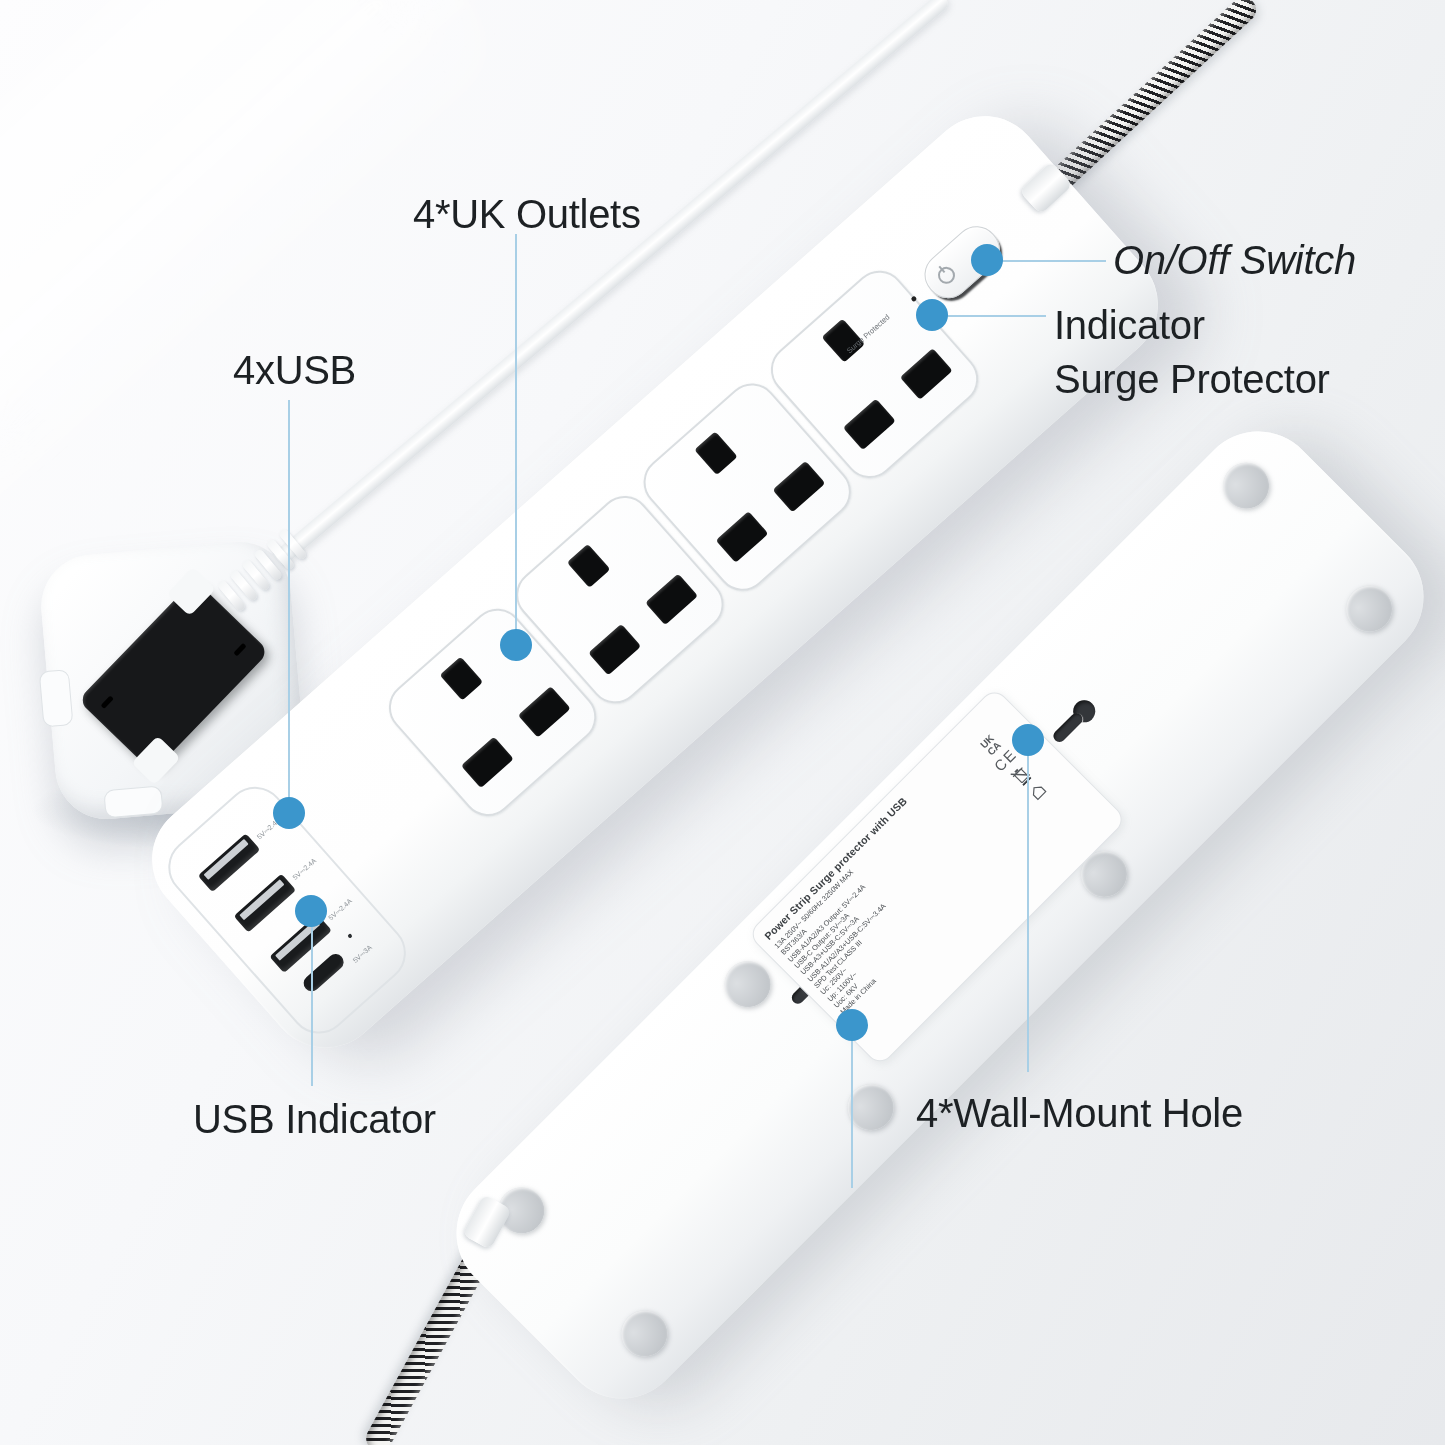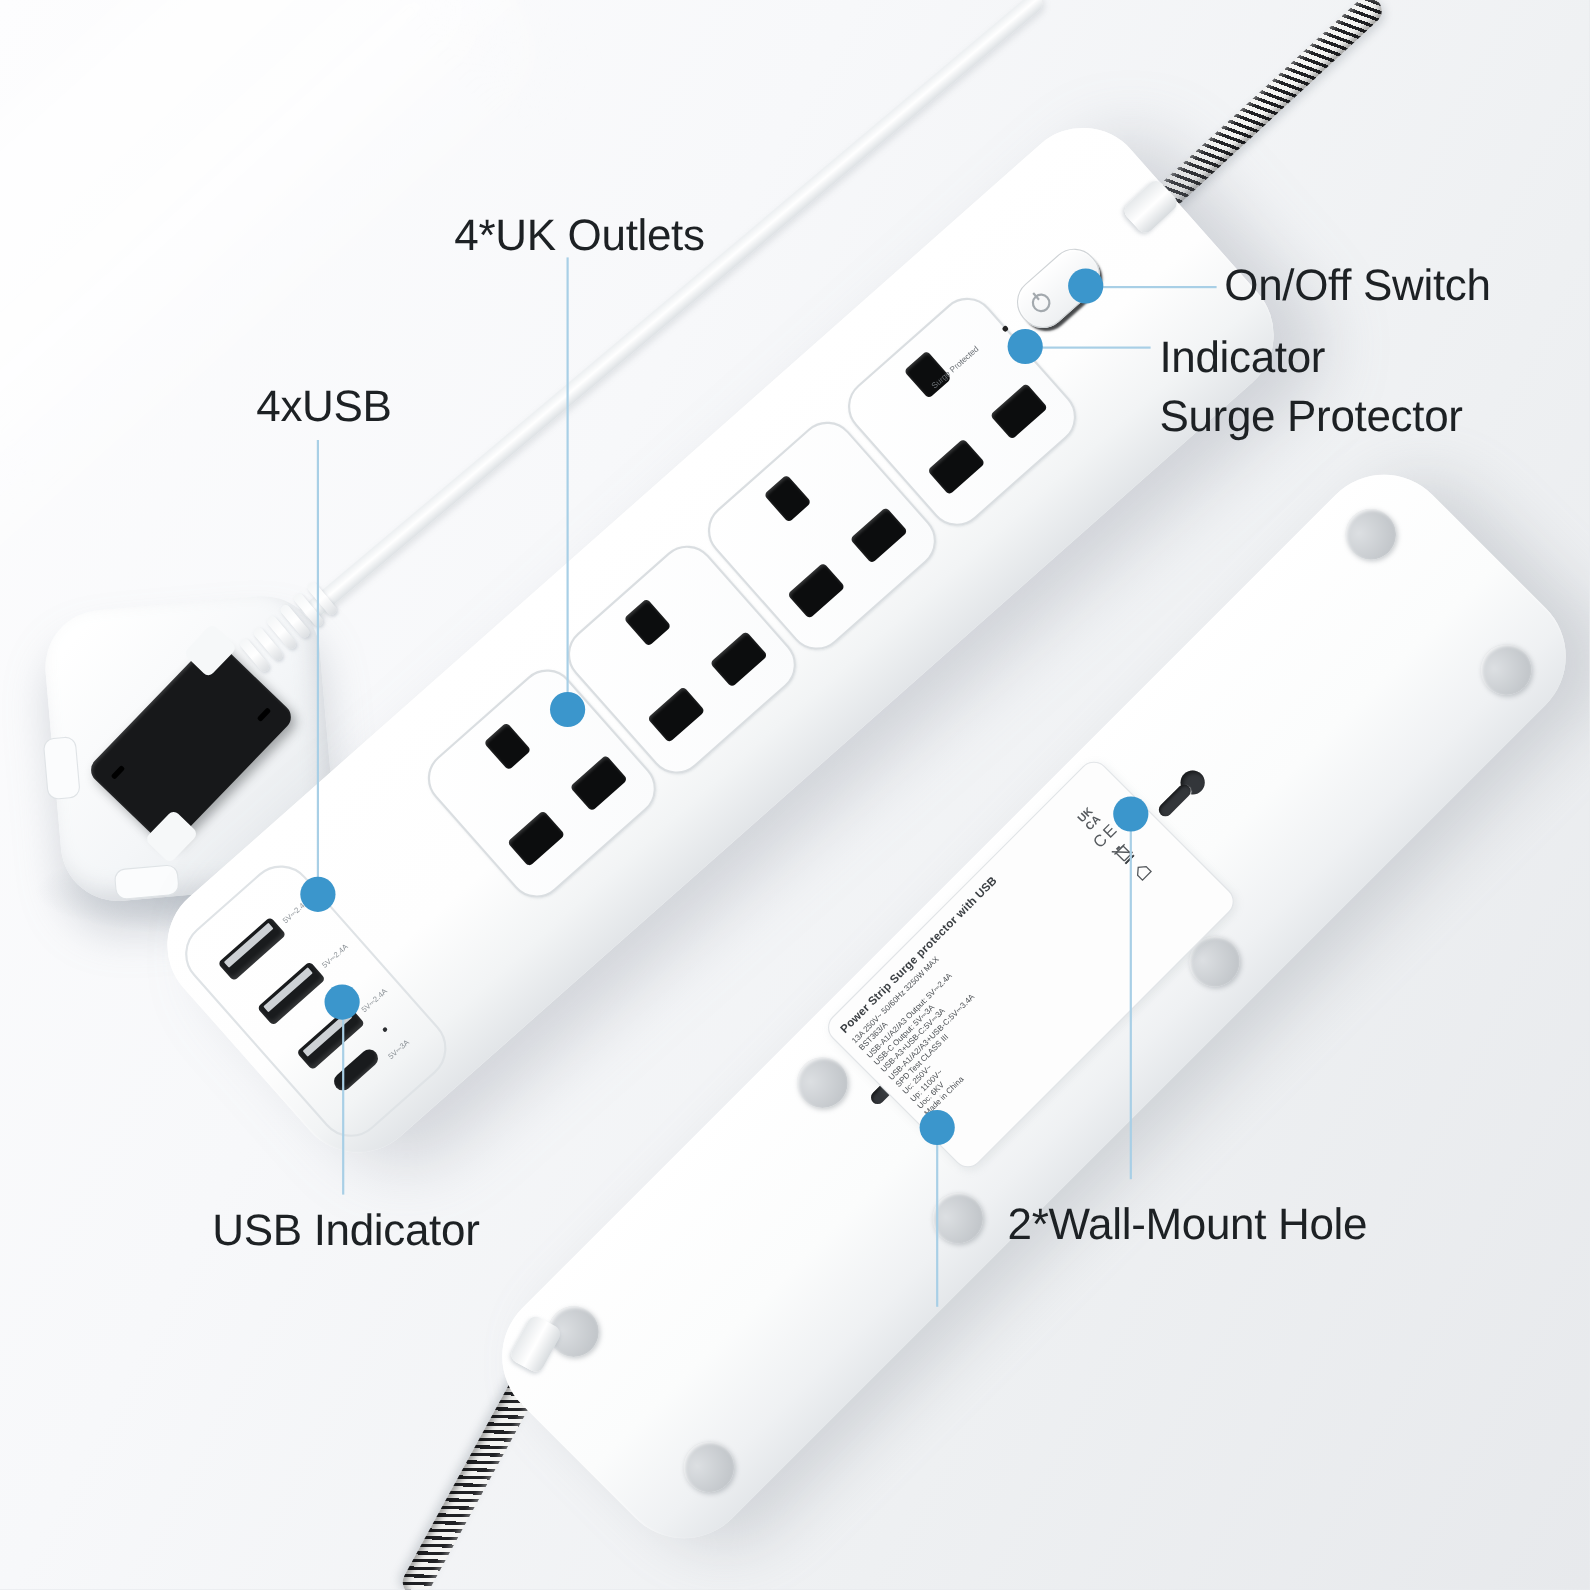--- a/index.html
+++ b/index.html
@@ -252,20 +252,20 @@
   <div class="cdot" style="left:500px;top:629px;"></div>
   <div class="cdot" style="left:273px;top:797px;"></div>
   <div class="cdot" style="left:971px;top:244px;"></div>
   <div class="cdot" style="left:916px;top:299px;"></div>
   <div class="cdot" style="left:295px;top:895px;"></div>
   <div class="cdot" style="left:1012px;top:724px;"></div>
   <div class="cdot" style="left:836px;top:1009px;"></div>
 
   <div class="callout" style="left:413px;top:172px;margin-top:15px;">4*UK Outlets</div>
   <div class="callout" style="left:233px;top:343px;">4xUSB</div>
-  <div class="callout" style="left:1113px;top:233px;">On/Off Switch</div>
+  <div class="callout" style="left:1113px;top:233px;font-style:italic;">On/Off Switch</div>
   <div class="callout" style="left:1054px;top:298px;">
     <div>Indicator</div>
     <div>Surge Protector</div>
   </div>
   <div class="callout" style="left:193px;top:1092px;text-align:center;">USB Indicator</div>
-  <div class="callout" style="left:916px;top:1086px;">2*Wall-Mount Hole</div>
+  <div class="callout" style="left:916px;top:1086px;">4*Wall-Mount Hole</div>
 </div>
 
 </body></html>

